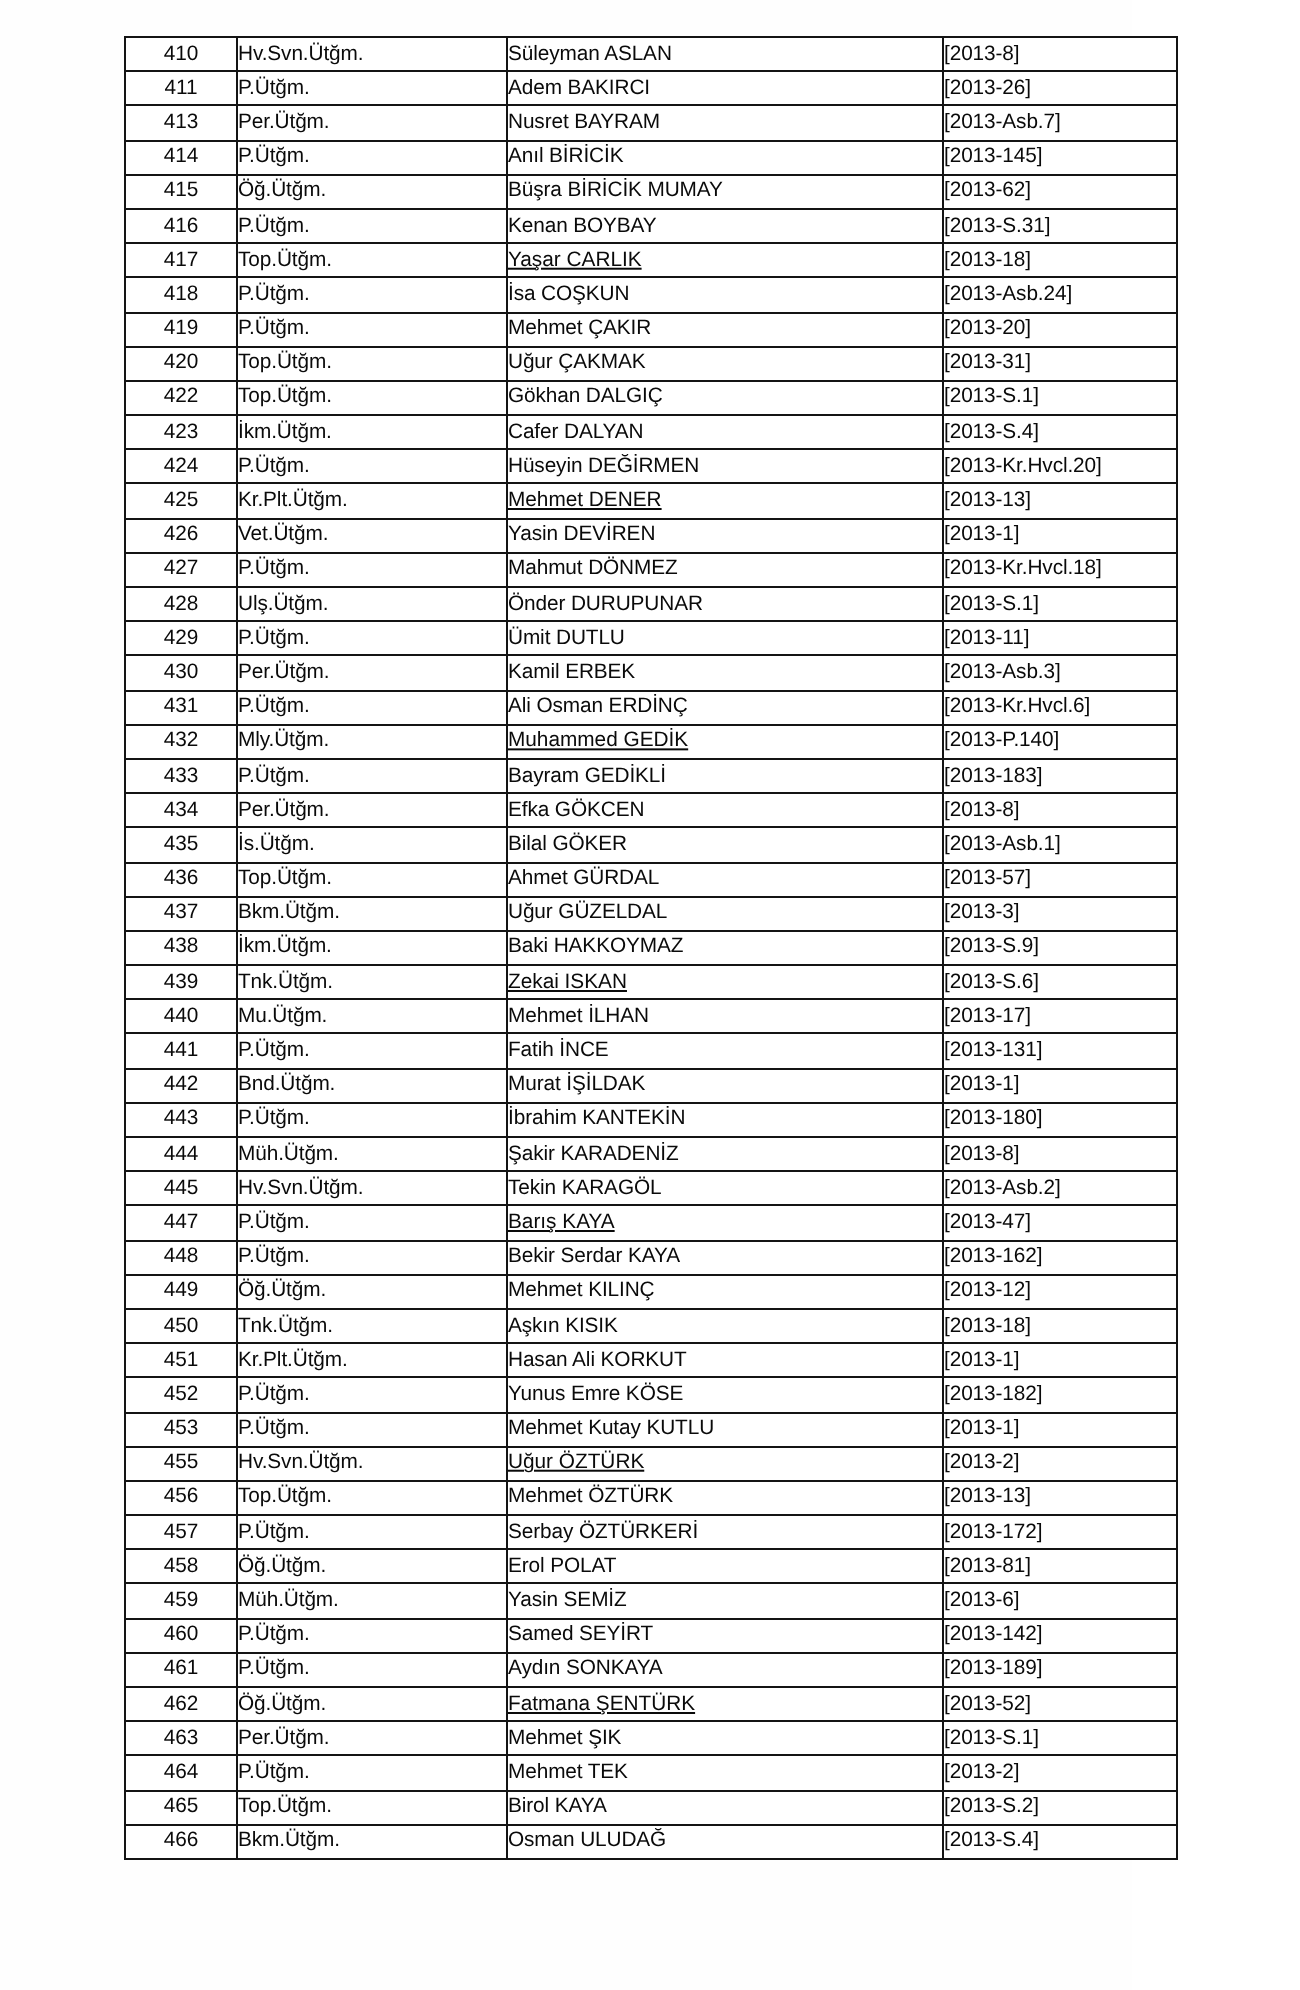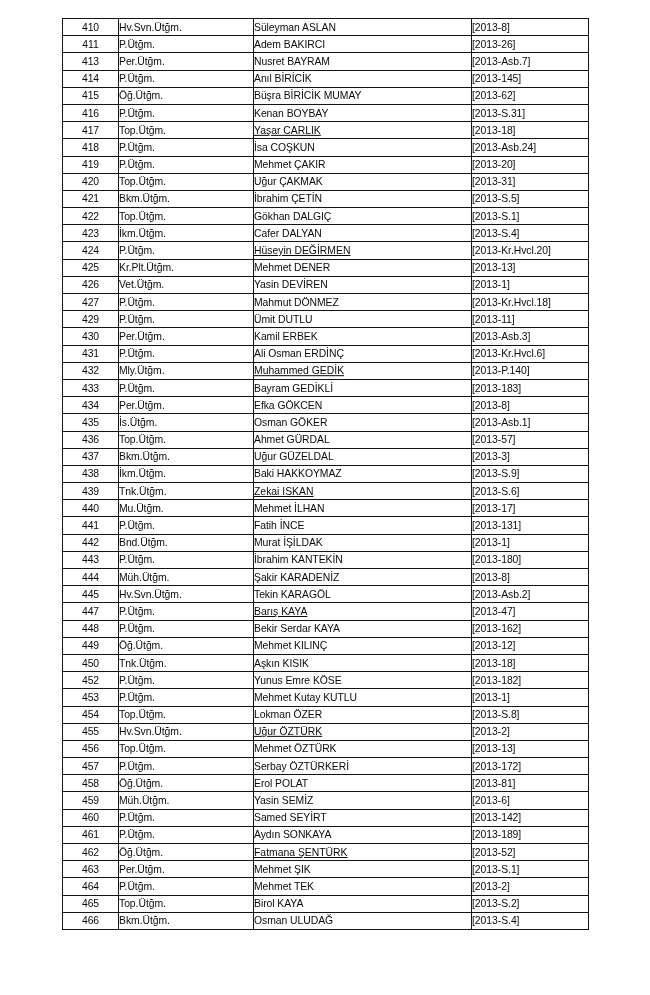--- a/index.html
+++ b/index.html
@@ -137,26 +137,20 @@
             <td class="name">Mehmet ÇAKIR</td>
             <td class="ref">[2013-20]</td>
           </tr>
           <tr>
             <td class="seq">420</td>
             <td class="rank">Top.Ütğm.</td>
             <td class="name">Uğur ÇAKMAK</td>
             <td class="ref">[2013-31]</td>
           </tr>
           <tr>
-            <td class="seq">421</td>
-            <td class="rank">Bkm.Ütğm.</td>
-            <td class="name">İbrahim ÇETİN</td>
-            <td class="ref">[2013-S.5]</td>
-          </tr>
-          <tr>
             <td class="seq">422</td>
             <td class="rank">Top.Ütğm.</td>
             <td class="name">Gökhan DALGIÇ</td>
             <td class="ref">[2013-S.1]</td>
           </tr>
           <tr>
             <td class="seq">423</td>
             <td class="rank">İkm.Ütğm.</td>
             <td class="name">Cafer DALYAN</td>
             <td class="ref">[2013-S.4]</td>
@@ -179,20 +173,26 @@
             <td class="name">Yasin DEVİREN</td>
             <td class="ref">[2013-1]</td>
           </tr>
           <tr>
             <td class="seq">427</td>
             <td class="rank">P.Ütğm.</td>
             <td class="name">Mahmut DÖNMEZ</td>
             <td class="ref">[2013-Kr.Hvcl.18]</td>
           </tr>
           <tr>
+            <td class="seq">428</td>
+            <td class="rank">Ulş.Ütğm.</td>
+            <td class="name">Önder DURUPUNAR</td>
+            <td class="ref">[2013-S.1]</td>
+          </tr>
+          <tr>
             <td class="seq">429</td>
             <td class="rank">P.Ütğm.</td>
             <td class="name">Ümit DUTLU</td>
             <td class="ref">[2013-11]</td>
           </tr>
           <tr>
             <td class="seq">430</td>
             <td class="rank">Per.Ütğm.</td>
             <td class="name">Kamil ERBEK</td>
             <td class="ref">[2013-Asb.3]</td>
@@ -217,21 +217,21 @@
           </tr>
           <tr>
             <td class="seq">434</td>
             <td class="rank">Per.Ütğm.</td>
             <td class="name">Efka GÖKCEN</td>
             <td class="ref">[2013-8]</td>
           </tr>
           <tr>
             <td class="seq">435</td>
             <td class="rank">İs.Ütğm.</td>
-            <td class="name">Osman GÖKER</td>
+            <td class="name">Bilal GÖKER</td>
             <td class="ref">[2013-Asb.1]</td>
           </tr>
           <tr>
             <td class="seq">436</td>
             <td class="rank">Top.Ütğm.</td>
             <td class="name">Ahmet GÜRDAL</td>
             <td class="ref">[2013-57]</td>
           </tr>
           <tr>
             <td class="seq">437</td>
@@ -305,36 +305,36 @@
             <td class="name">Mehmet KILINÇ</td>
             <td class="ref">[2013-12]</td>
           </tr>
           <tr>
             <td class="seq">450</td>
             <td class="rank">Tnk.Ütğm.</td>
             <td class="name">Aşkın KISIK</td>
             <td class="ref">[2013-18]</td>
           </tr>
           <tr>
+            <td class="seq">451</td>
+            <td class="rank">Kr.Plt.Ütğm.</td>
+            <td class="name">Hasan Ali KORKUT</td>
+            <td class="ref">[2013-1]</td>
+          </tr>
+          <tr>
             <td class="seq">452</td>
             <td class="rank">P.Ütğm.</td>
             <td class="name">Yunus Emre KÖSE</td>
             <td class="ref">[2013-182]</td>
           </tr>
           <tr>
             <td class="seq">453</td>
             <td class="rank">P.Ütğm.</td>
             <td class="name">Mehmet Kutay KUTLU</td>
             <td class="ref">[2013-1]</td>
-          </tr>
-          <tr>
-            <td class="seq">454</td>
-            <td class="rank">Top.Ütğm.</td>
-            <td class="name">Lokman ÖZER</td>
-            <td class="ref">[2013-S.8]</td>
           </tr>
           <tr>
             <td class="seq">455</td>
             <td class="rank">Hv.Svn.Ütğm.</td>
             <td class="name">Uğur ÖZTÜRK</td>
             <td class="ref">[2013-2]</td>
           </tr>
           <tr>
             <td class="seq">456</td>
             <td class="rank">Top.Ütğm.</td>

